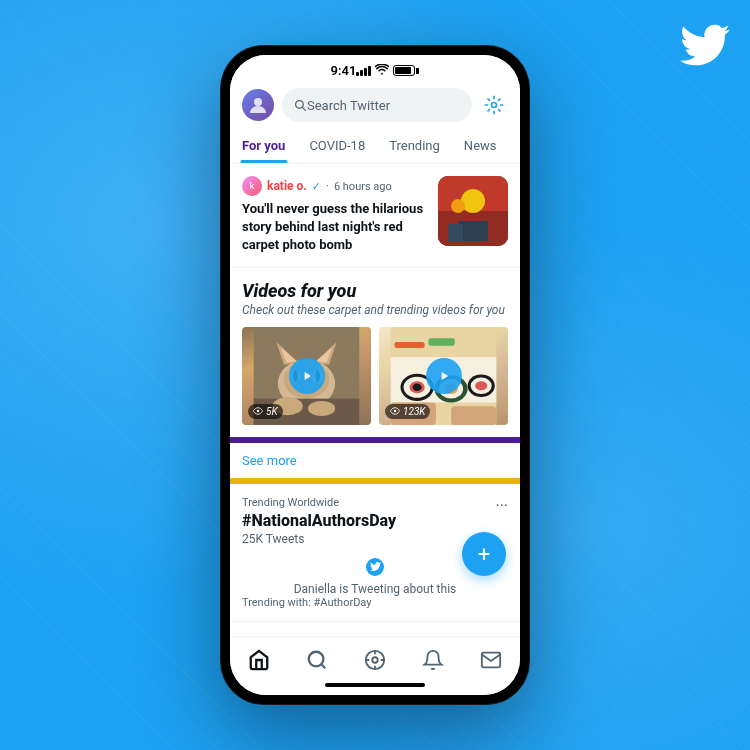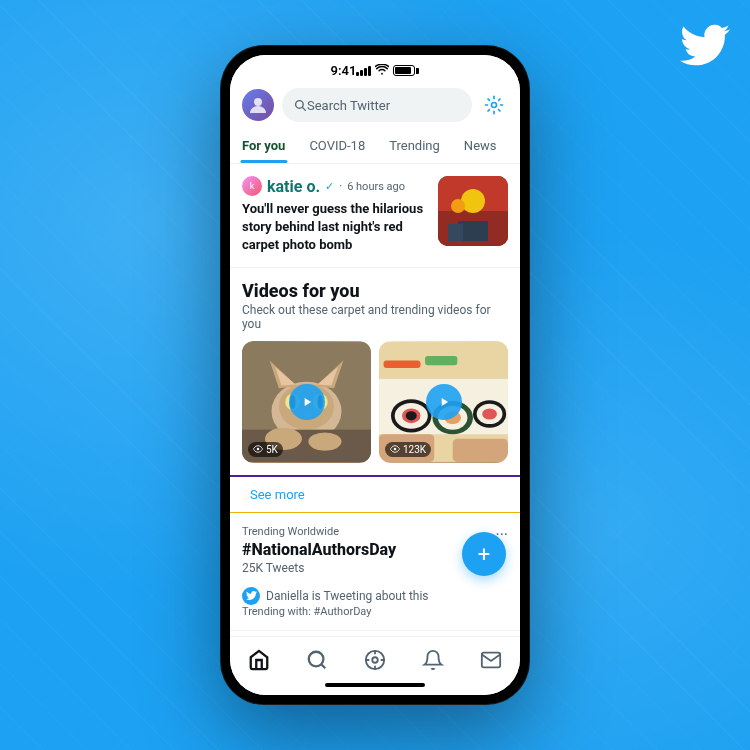--- a/index.html
+++ b/index.html
@@ -140,21 +140,21 @@
     .tab {
       padding: 10px 12px;
       font-size: 13px;
       color: #536471;
       white-space: nowrap;
       cursor: pointer;
       position: relative;
     }
 
     .tab.active {
-      color: #14532d;
+      color: #4c1d95;
       font-weight: 700;
     }
 
     .tab.active::after {
       content: '';
       position: absolute;
       bottom: 0;
       left: 50%;
       transform: translateX(-50%);
       width: 70%;
@@ -198,23 +198,23 @@
       background: linear-gradient(135deg, #f093fb, #f5576c);
       display: flex;
       align-items: center;
       justify-content: center;
       font-size: 9px;
       color: white;
       flex-shrink: 0;
     }
 
     .news-author-name {
-      font-size: 16px;
+      font-size: 12px;
       font-weight: 700;
-      color: #0f766e;
+      color: #ef4444;
     }
 
     .verified-badge {
       color: #1da1f2;
       font-size: 11px;
     }
 
     .news-time {
       font-size: 11px;
       color: #536471;
@@ -233,21 +233,22 @@
       border-radius: 10px;
       background: #333;
       overflow: hidden;
       flex-shrink: 0;
       position: relative;
     }
 
     
     .videos-section {
       padding: 12px;
-      border-bottom: 2px solid #4c1d95;
+      border-bottom: 6px solid #4c1d95;
+      font-style: italic;
     }
 
     .videos-title {
       font-size: 18px;
       font-weight: 800;
       color: #0f1419;
       margin-bottom: 2px;
     }
 
     .videos-subtitle {
@@ -256,22 +257,22 @@
       margin-bottom: 10px;
     }
 
     .video-grid {
       display: flex;
       gap: 8px;
     }
 
     .video-thumb {
       flex: 1;
-      height: 122px;
-      border-radius: 12px;
+      height: 98px;
+      border-radius: 4px;
       background: #555;
       position: relative;
       overflow: hidden;
     }
 
     .video-play-btn {
       position: absolute;
       top: 50%;
       left: 50%;
       transform: translate(-50%, -50%);
@@ -305,25 +306,25 @@
       background: linear-gradient(160deg, #8b7355 0%, #d4a76a 30%, #c4956a 50%, #8b7355 100%);
     }
 
     
     .video-sushi {
       background: linear-gradient(160deg, #f5e6c8 0%, #e8d5a3 30%, #d4b896 60%, #b8956a 100%);
     }
 
     .see-more-link {
       display: block;
-      padding: 10px 20px;
+      padding: 10px 12px;
       color: #1da1f2;
       font-size: 13px;
       text-decoration: none;
-      border-bottom: 1px solid #eab308;
+      border-bottom: 6px solid #eab308;
     }
 
     
     .trending-section {
       padding: 12px;
       border-bottom: 1px solid #eff3f4;
       position: relative;
     }
 
     .trending-label {
@@ -342,20 +343,21 @@
     .trending-tweet-count {
       font-size: 12px;
       color: #536471;
       margin-bottom: 12px;
     }
 
     .trending-user-row {
       display: flex;
       align-items: center;
       gap: 6px;
+      flex-direction: column;
     }
 
     .trending-twitter-icon {
       width: 18px;
       height: 18px;
       background: #1da1f2;
       border-radius: 50%;
       display: flex;
       align-items: center;
       justify-content: center;

